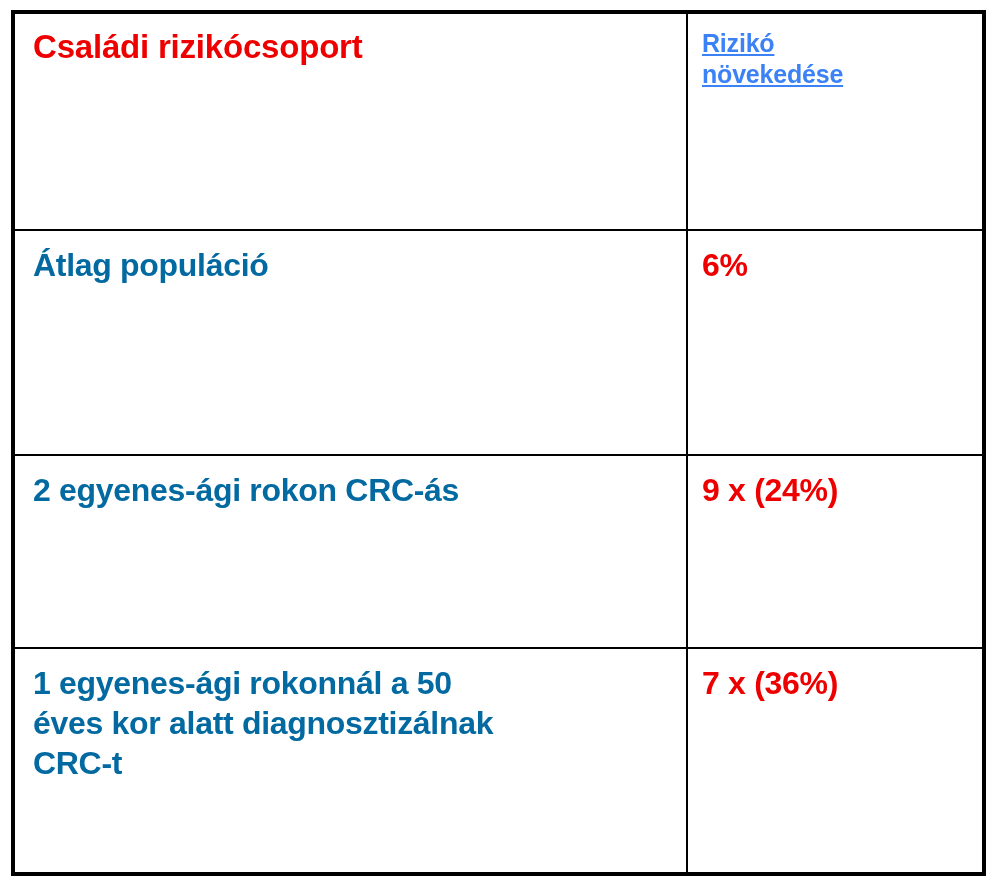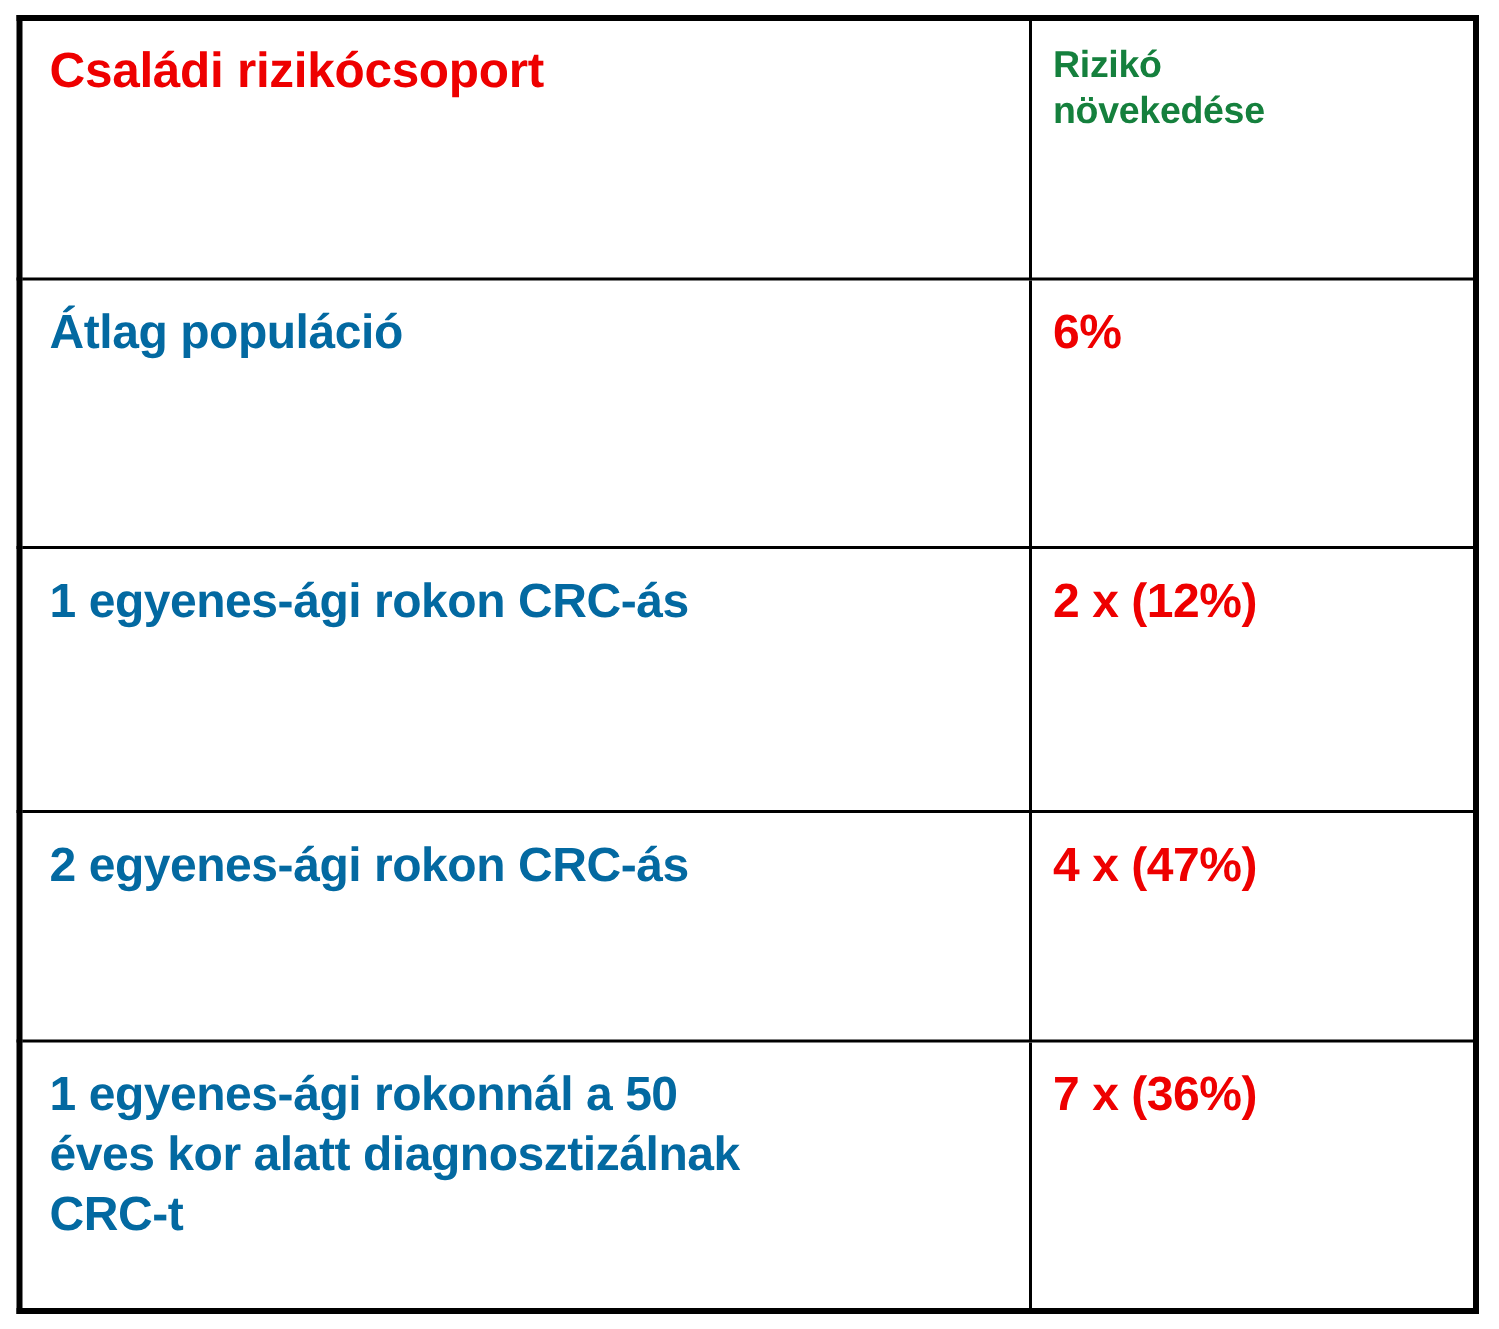--- a/index.html
+++ b/index.html
@@ -58,26 +58,27 @@
 
   .hdr-label {
     color: #ee0000;
     font-weight: bold;
     font-size: 33px;
     line-height: 38px;
     letter-spacing: -0.2px;
     white-space: pre-line;
   }
   .hdr-value {
-    color: #15803d;
+    color: #3b82f6;
     font-weight: bold;
     font-size: 25px;
     line-height: 31px;
     letter-spacing: -0.2px;
     white-space: pre-line;
+    text-decoration: underline;
   }
   .row-label {
     color: #0369a1;
     font-weight: bold;
     font-size: 32px;
     line-height: 40px;
     letter-spacing: -0.3px;
     white-space: pre-line;
   }
   .row-value {
@@ -126,42 +127,30 @@
             <div class="row-label">Átlag populáció</div>
           </div>
         </td>
         <td>
           <div class="cell-pad-val">
             <div class="row-value">6%</div>
           </div>
         </td>
       </tr>
 
-      <tr class="r-2">
-        <td>
-          <div class="cell-pad">
-            <div class="row-label">1 egyenes-ági rokon CRC-ás</div>
-          </div>
-        </td>
-        <td>
-          <div class="cell-pad-val">
-            <div class="row-value">2 x (12%)</div>
-          </div>
-        </td>
-      </tr>
 
       <tr class="r-3">
         <td>
           <div class="cell-pad">
             <div class="row-label">2 egyenes-ági rokon CRC-ás</div>
           </div>
         </td>
         <td>
           <div class="cell-pad-val">
-            <div class="row-value">4 x (47%)</div>
+            <div class="row-value">9 x (24%)</div>
           </div>
         </td>
       </tr>
 
       <tr class="r-4">
         <td>
           <div class="cell-pad">
             <div class="row-label">1 egyenes-ági rokonnál a 50
 éves kor alatt diagnosztizálnak
 CRC-t</div>

